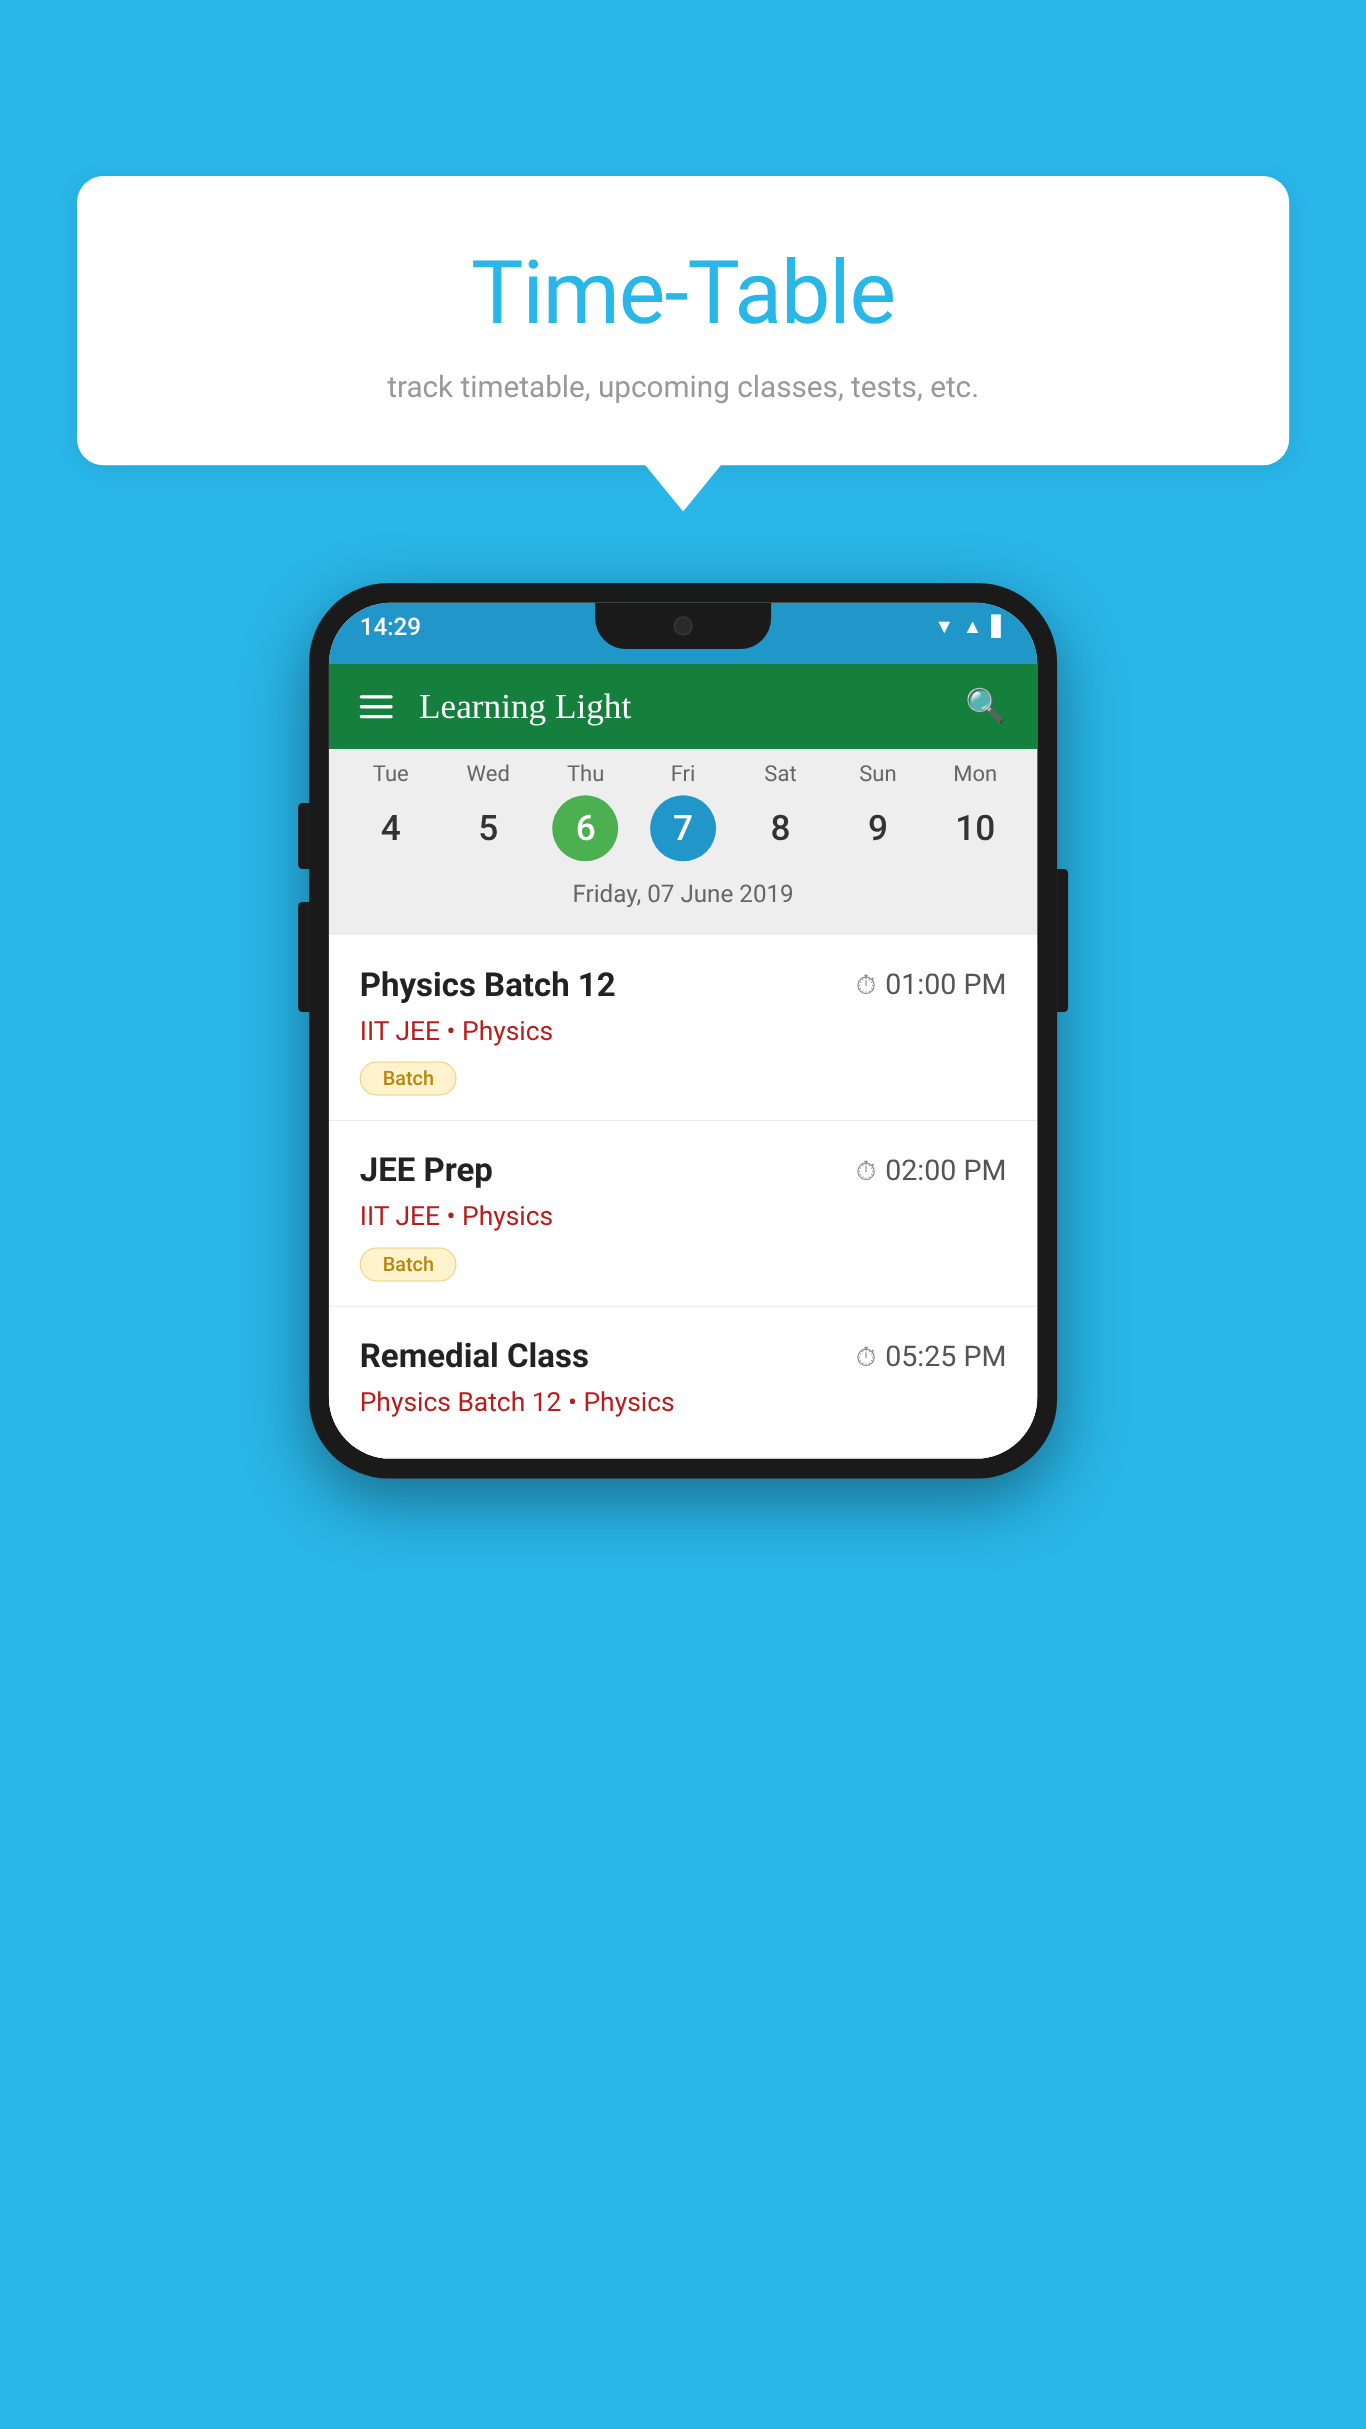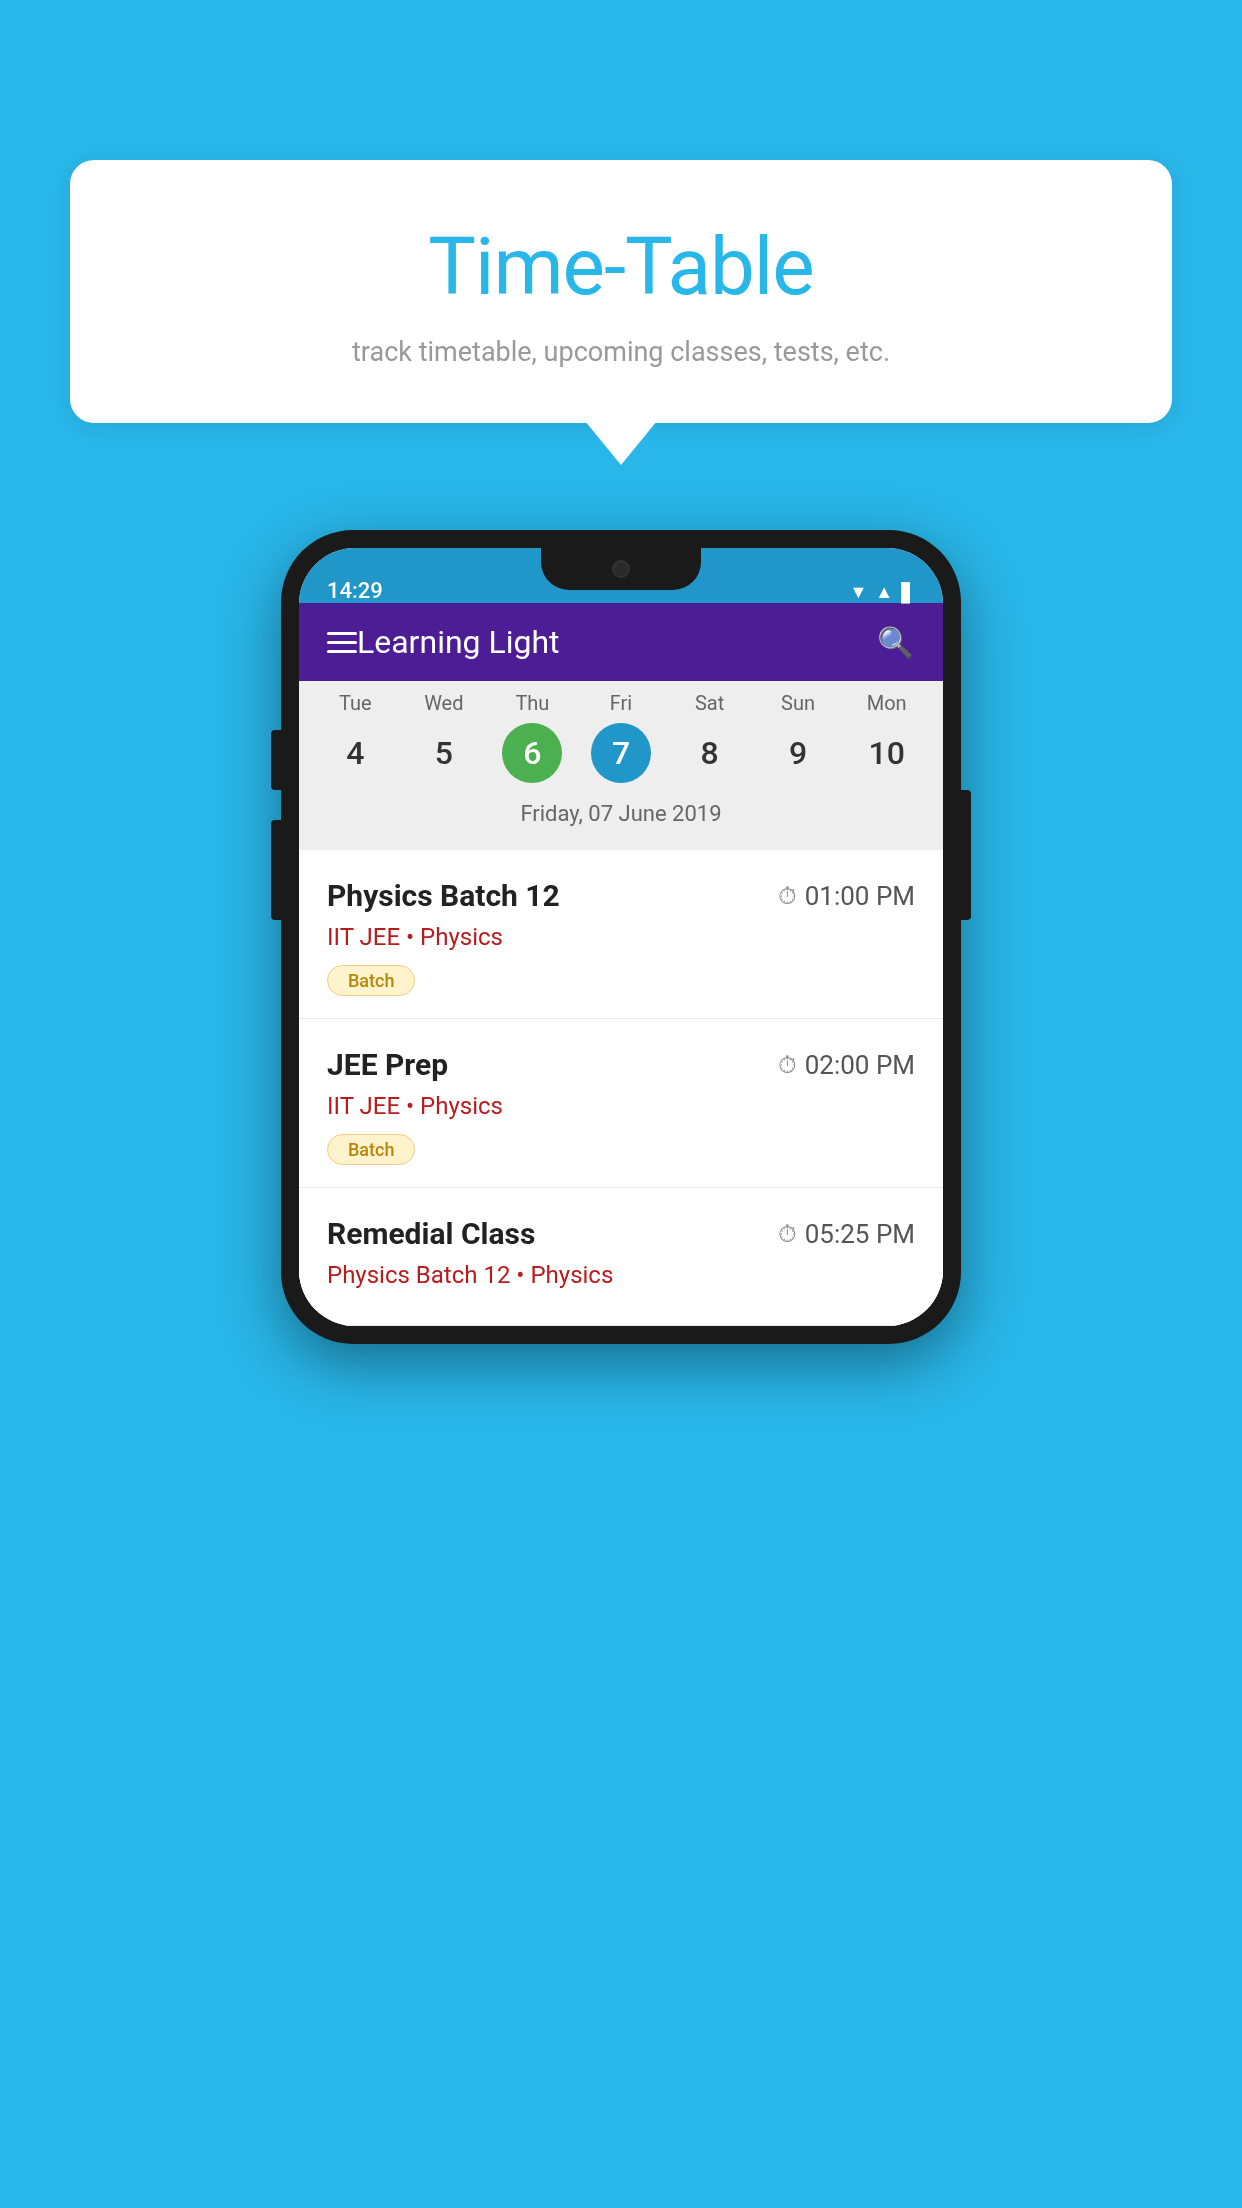--- a/index.html
+++ b/index.html
@@ -130,21 +130,21 @@
       border-radius: 56px;
       overflow: hidden;
       position: relative;
     }
 
     
     .status-bar {
       background: #2196c8;
       height: 55px;
       display: flex;
-      align-items: flex-end;
+      align-items: flex-start;
       justify-content: space-between;
       padding: 0 28px;
       padding-top: 10px;
       gap: 44px;
     }
 
     .status-time {
       color: white;
       font-size: 22px;
       font-weight: 500;
@@ -156,25 +156,27 @@
       gap: 8px;
     }
 
     .status-icons span {
       color: white;
       font-size: 18px;
     }
 
     
     .app-bar {
-      background: #4c1d95;
+      background: #15803d;
       height: 78px;
       display: flex;
       align-items: center;
       padding: 0 28px;
+      gap: 24px;
+      font-family: Liberation Serif, serif;
     }
 
     .hamburger-icon {
       display: flex;
       flex-direction: column;
       gap: 6px;
       cursor: pointer;
     }
 
     .hamburger-icon span {

